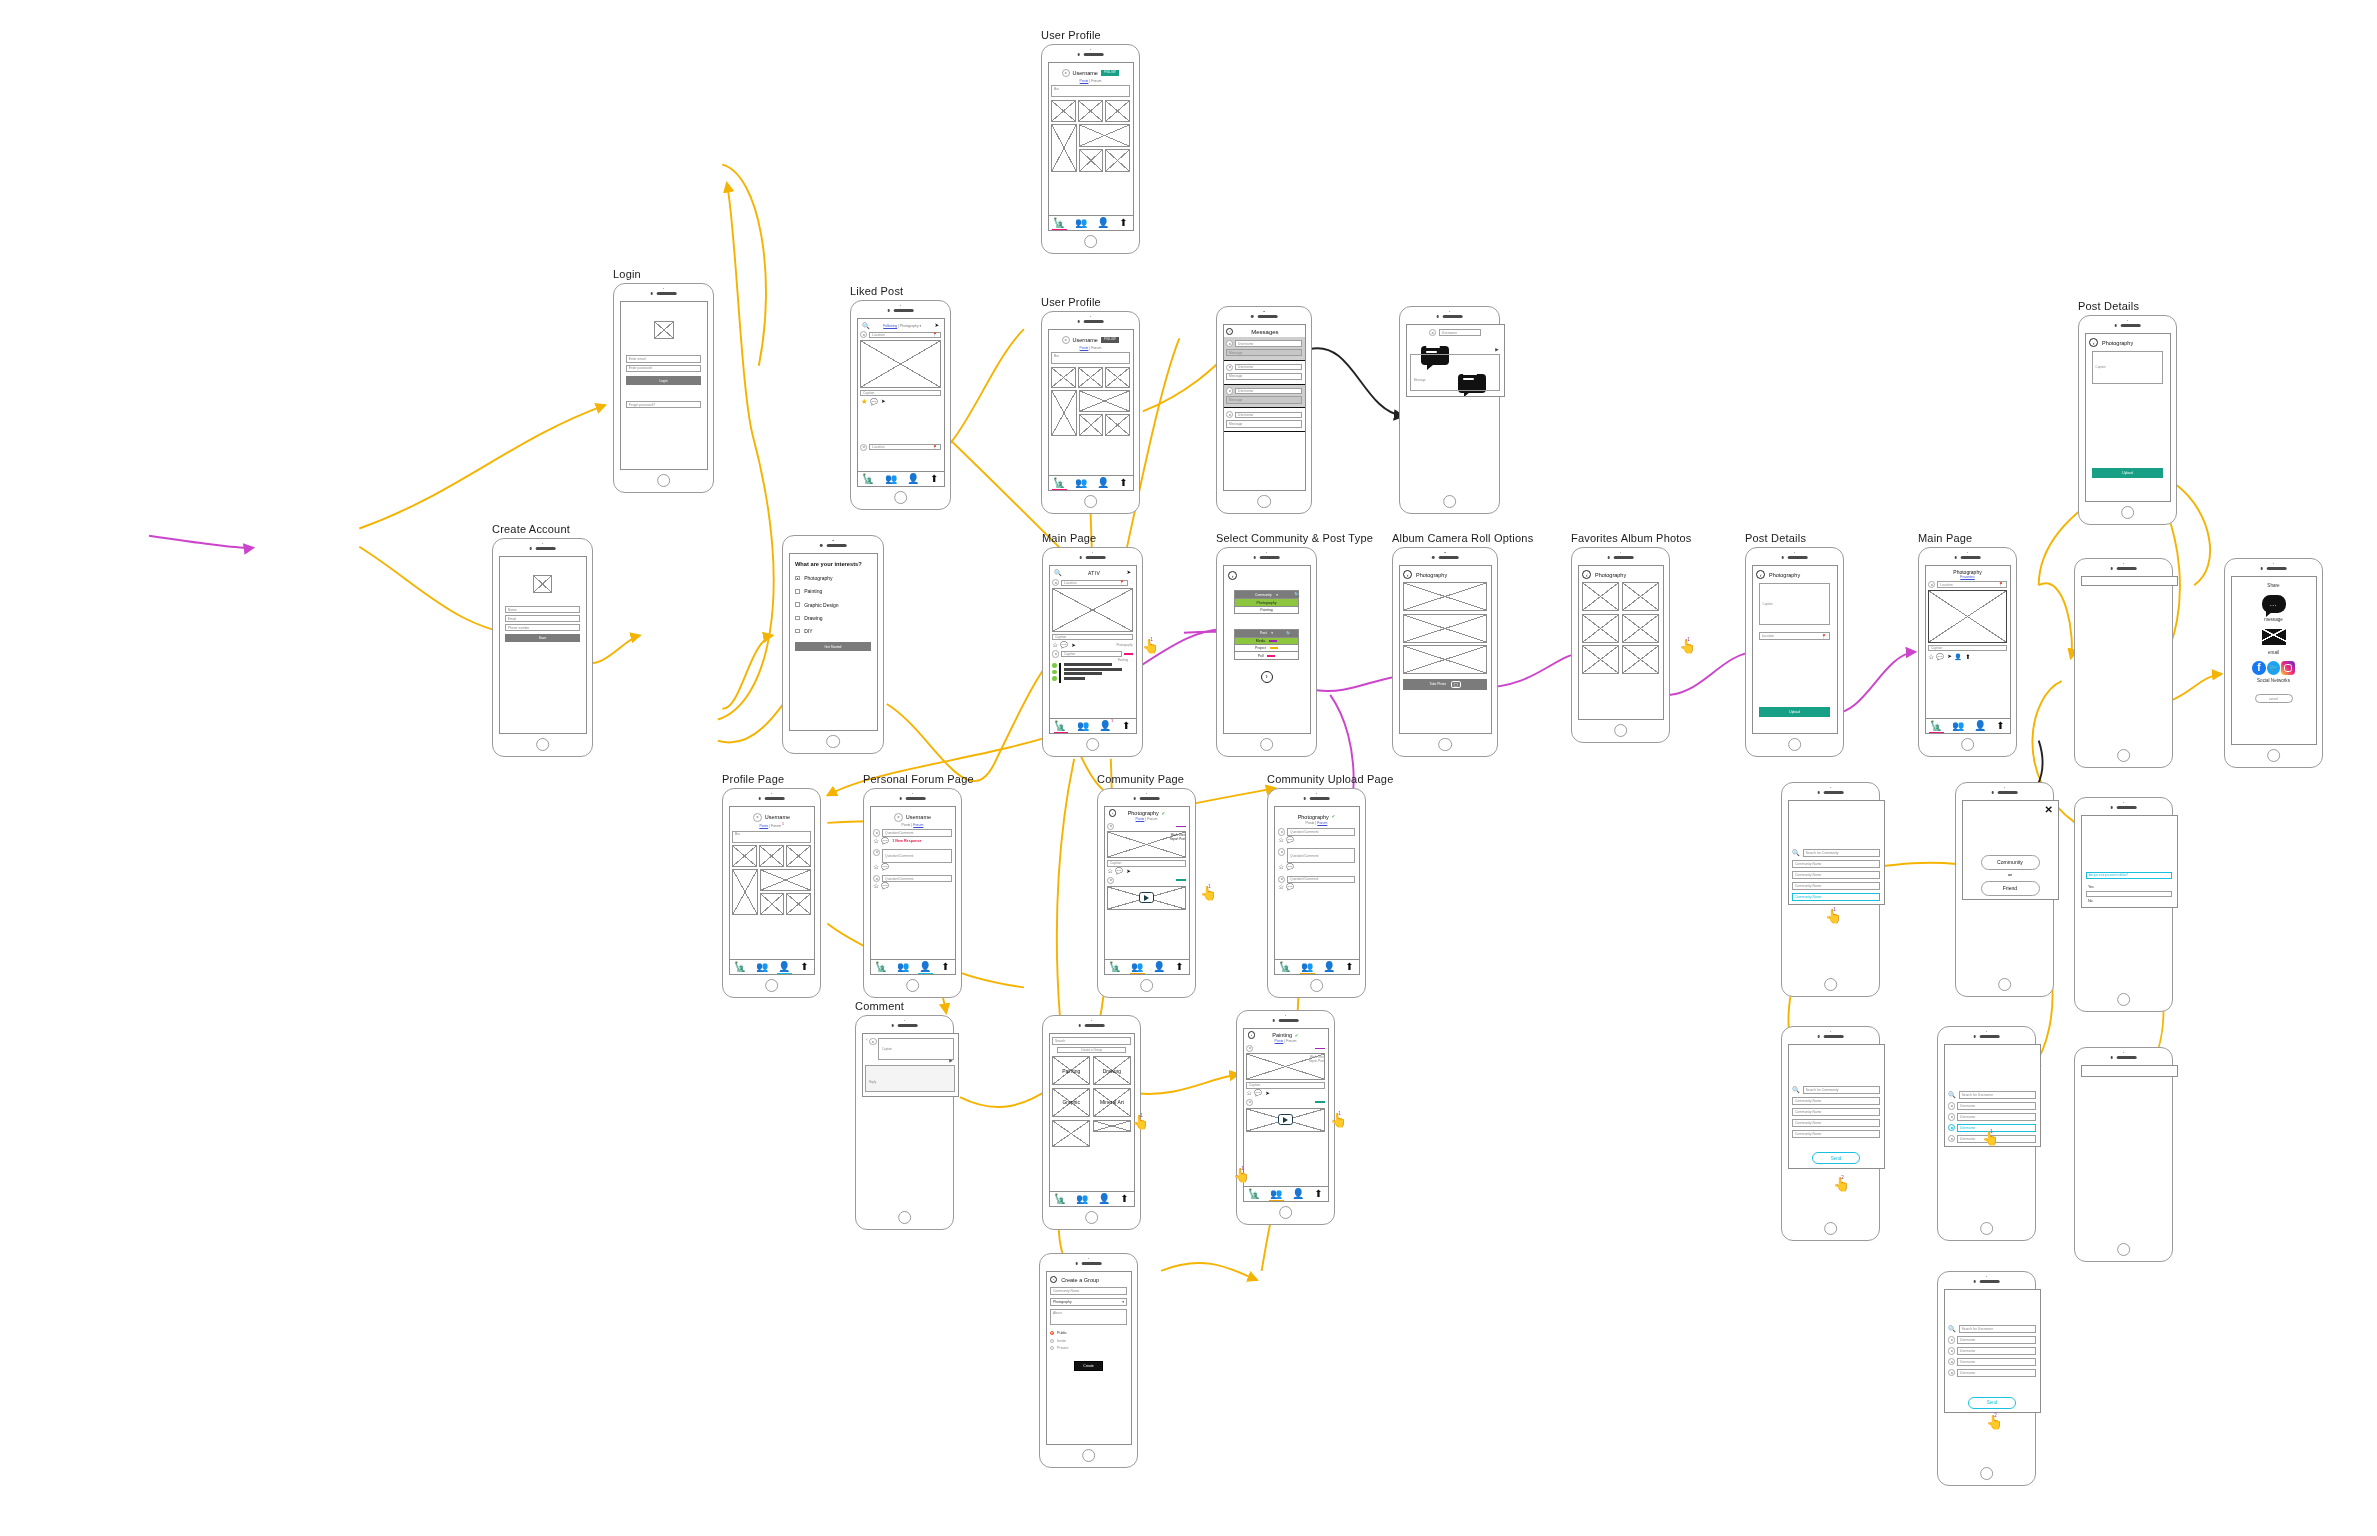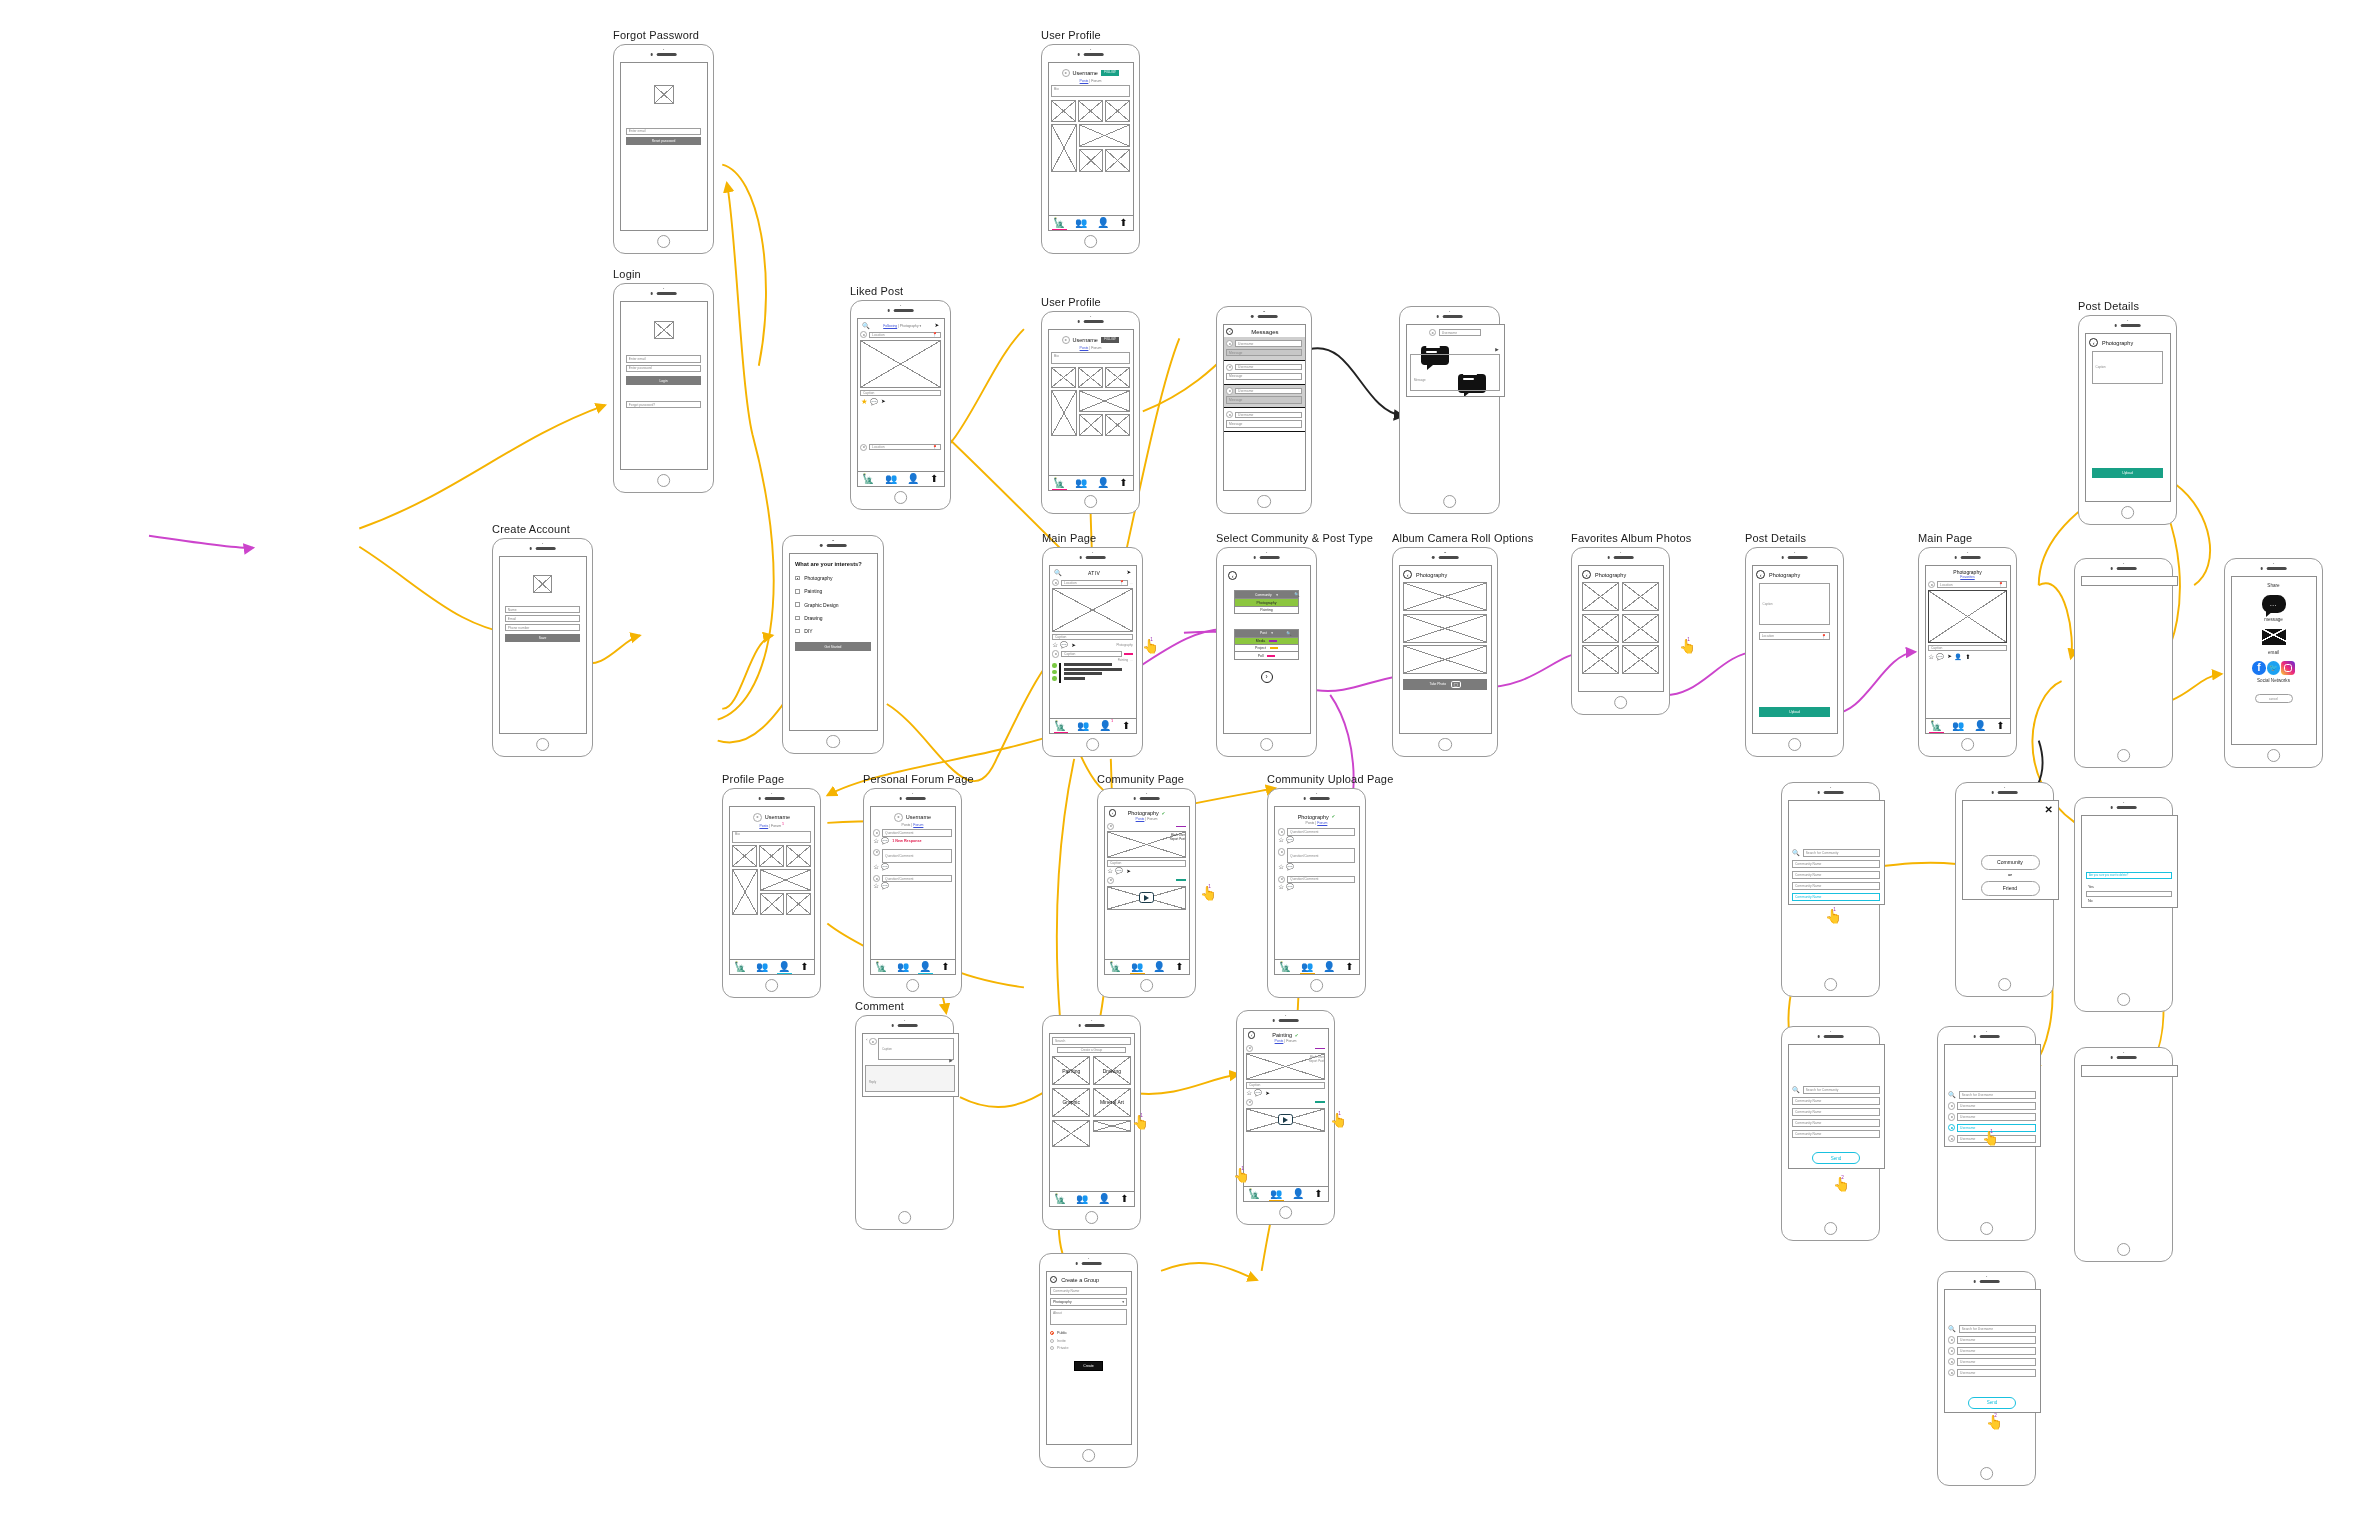--- a/index.html
+++ b/index.html
@@ -189,36 +189,20 @@
     <path d="M1050,1200 C 1110,1230 1140,1190 1180,1175" stroke="#f5b301" marker-end="url(#ay)"></path>
     <path d="M820,880 C 790,930 800,1000 860,1040" stroke="#f5b301"></path>
     <path d="M960,1000 C 1000,1050 1050,1070 1120,1080" stroke="#f5b301"></path>
     <path d="M1455,760 C 1490,810 1490,900 1450,960" stroke="#cc44cc"></path>
     <path d="M1405,700 C 1360,690 1330,690 1295,692" stroke="#cc44cc"></path>
   </g>
 </svg>
 
 
 
-<div class="phone" style="left:613px; top:44px; width:101px; height:210px;">
-  <div class="cap">Forgot Password</div>
-  <div class="body">
-    <div class="dot-top"></div>
-        <div class="spk">
-          <i></i>
-          <b></b>
-        </div>
-    <div class="screen" style="padding:5.5px;">
-      <div class="xbox" style="width:20px;height:18.3px;margin:16.5px auto 24px;"></div>
-      <div class="fld" style="height:7.3px;margin-bottom:1.8px;">Enter email</div>
-      <div class="btn-gray" style="height:8.2px;">Reset password</div>
-    </div>
-    <div class="home"></div>
-  </div>
-</div>
 
 <div class="phone" style="left:613px; top:283px; width:101px; height:210px;">
   <div class="cap">Login</div>
   <div class="body">
     <div class="dot-top"></div>
         <div class="spk">
           <i></i>
           <b></b>
         </div>
     <div class="screen" style="padding:5.5px;">
@@ -634,21 +618,21 @@
       <div class="xbox" style="height:29px;margin-bottom:4.6px;"></div>
       <div class="btn-gray row" style="height:11px;justify-content:center;gap:4.6px;">
         <span>Take Photo</span>
         <span style="border:0.9px solid #fff;border-radius:1.8px;padding:0 1.8px;font-size:4.6px;">▢</span>
       </div>
     </div>
     <div class="home"></div>
   </div>
 </div>
 
-<div class="phone" style="left:1571px; top:547px; width:99px; height:168px;border-radius:21px;">
+<div class="phone" style="left:1571px; top:547px; width:99px; height:196px;border-radius:21px;">
   <div class="cap">Favorites Album Photos</div>
   <div class="body">
     <div class="dot-top"></div>
         <div class="spk">
           <i></i>
           <b></b>
         </div>
     <div class="screen" style="padding:3.7px;">
       <div class="row" style="gap:3.7px;margin-bottom:2.7px;">
         <span class="back" style="width:9.1px;height:9.1px;font-size:5.5px;">‹</span>

